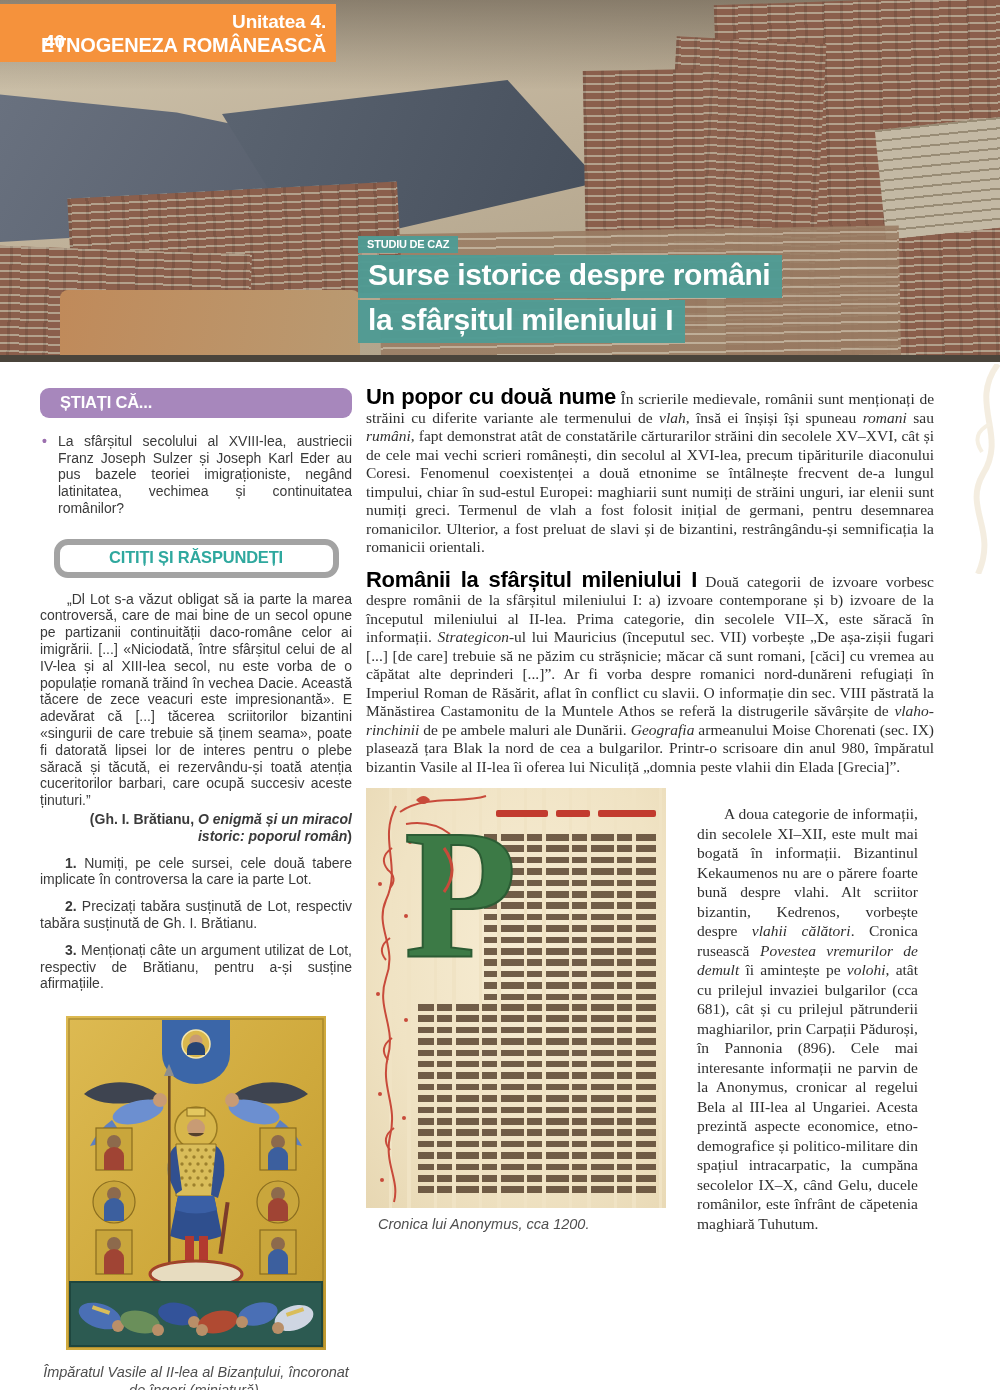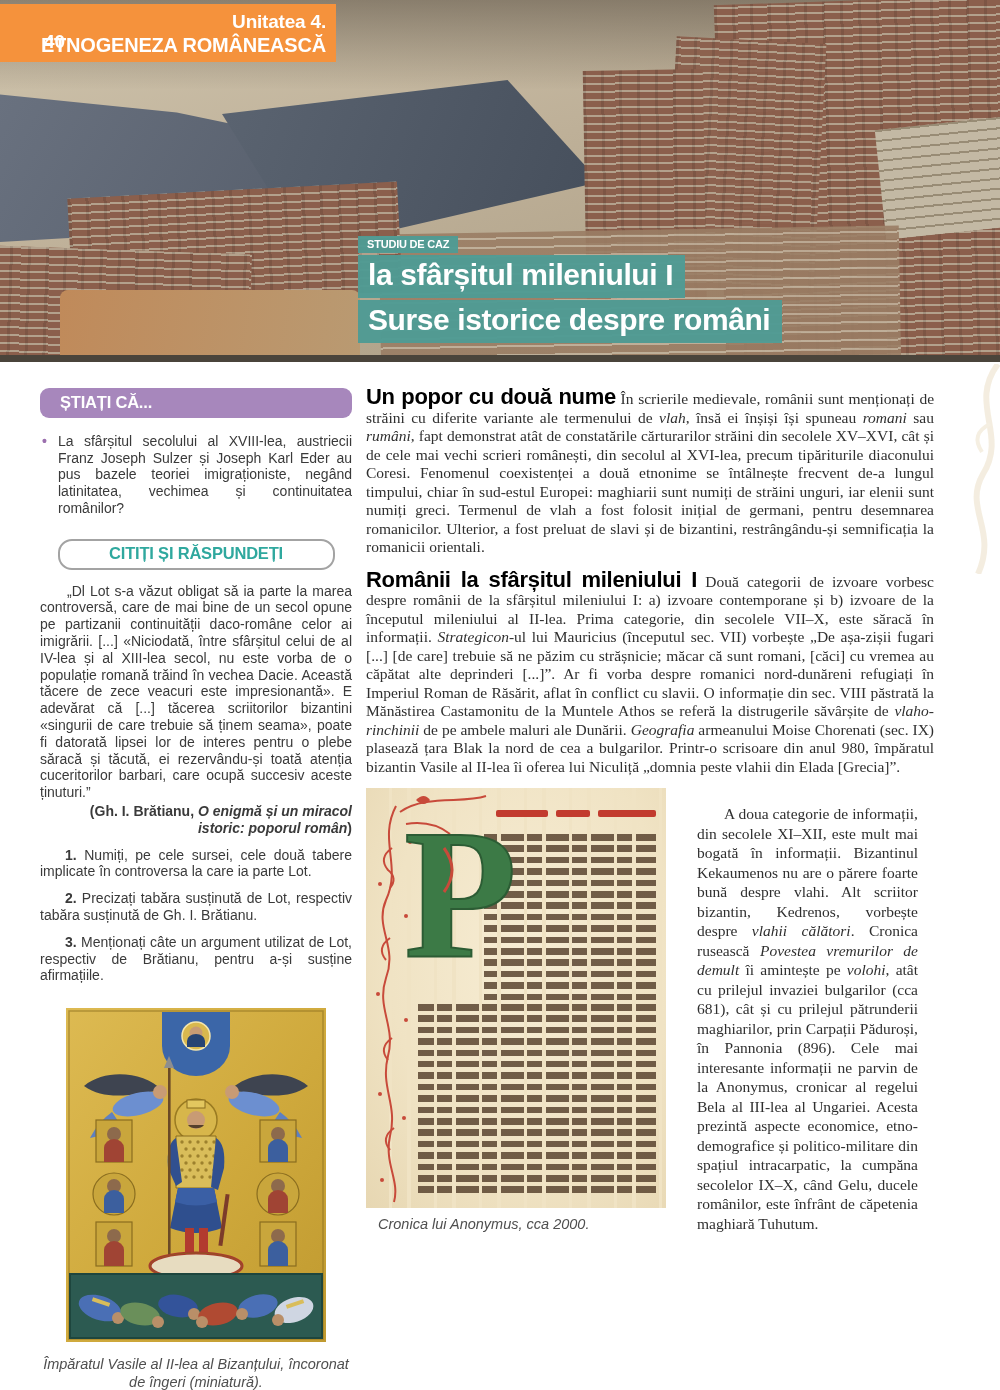--- a/index.html
+++ b/index.html
@@ -47,21 +47,21 @@
   
   .content{position:absolute;top:362px;left:0;right:0;bottom:0;padding:26px 66px 0 40px;display:flex;gap:14px;}
   .sidebar{width:312px;flex:none;font-size:14px;line-height:16.8px;text-align:justify;}
   .main-col{flex:1;min-width:0;}
 
   
   .purple-banner{background:#A787BC;color:#fff;font-weight:bold;font-size:16.5px;border-radius:9px;
                  padding:6px 0 7px 20px;text-align:left;letter-spacing:-.2px;}
   .bullet-item{position:relative;margin:15px 0 0 0;padding-left:18px;}
   .bullet-dot{position:absolute;left:2px;top:0;color:#9b6fae;font-weight:bold;}
-  .teal-box{margin:22px auto 0;width:273px;border:2px solid #a3a3a3;border-radius:14px;color:#2FA89E;
+  .teal-box{margin:22px auto 0;width:273px;border:6px solid #a3a3a3;border-radius:14px;color:#2FA89E;
             font-weight:bold;font-size:16.5px;text-align:center;padding:4px 0 6px;letter-spacing:-.2px;}
   .quote{margin:13px 0 0 0;text-indent:27px;}
   .attribution{margin:2px 0 0 0;text-align:right;font-weight:bold;}
   .q{margin:10px 0 0 0;text-indent:25px;}
   .q b{letter-spacing:0;}
 
   .mini-fig{margin:24px 0 0 0;text-align:center;}
   .mini-img{display:inline-block;width:260px;height:334px;}
   .figcap{font-style:italic;color:#4f4f4f;font-size:14.5px;line-height:18px;margin-top:9px;text-align:center;}
 
@@ -110,22 +110,22 @@
     <div class="unit-band">
       <span class="unit-pagenum">40</span>
       <div class="unit-text">
         <div class="unit-label">Unitatea 4.</div>
         <div class="unit-title">ETNOGENEZA ROMÂNEASCĂ</div>
       </div>
     </div>
 
     <div class="hero-titles">
       <span class="kicker">STUDIU DE CAZ</span>
+      <span class="hero-line">Surse istorice despre români</span>
       <span class="hero-line">la sfârșitul mileniului I</span>
-      <span class="hero-line">Surse istorice despre români</span>
     </div>
   </header>
 
   <svg class="ornament" width="70" height="210" viewBox="0 0 70 210">
     <path d="M60,0 C30,40 70,70 45,110 C25,145 60,165 40,210" fill="none" stroke="#e7d9bc" stroke-width="6"></path>
     <path d="M52,60 q-20,10 -8,28 M48,140 q-18,12 -6,28" fill="none" stroke="#ead候bf" stroke-width="4" opacity="0"></path>
     <path d="M52,60 q-20,10 -8,28" fill="none" stroke="#eadcbf" stroke-width="4"></path>
   </svg>
 
   <main class="content">
@@ -311,20 +311,20 @@
               <text x="38" y="168" font-family="Liberation Serif, serif" font-size="185" font-weight="bold" fill="#3c7a46" stroke="#2c5c34" stroke-width="2">P</text>
               <path d="M78,60 q16,22 0,44" fill="none" stroke="#c84a3a" stroke-width="3"></path>
 
               <g fill="#c23b2e">
                 <rect x="130" y="22" width="52" height="7" rx="2"></rect>
                 <rect x="190" y="22" width="34" height="7" rx="2"></rect>
                 <rect x="232" y="22" width="58" height="7" rx="2"></rect>
               </g>
             </svg>
           </div>
-          <figcaption class="ms-caption">Cronica lui Anonymus, cca 2000.</figcaption>
+          <figcaption class="ms-caption">Cronica lui Anonymus, cca 1200.</figcaption>
         </figure>
 
         <p class="narrow">A doua categorie de informații, din secolele XI–XII, este mult mai bogată în informații. Bizantinul Kekaumenos nu are o părere foarte bună despre vlahi. Alt scriitor bizantin, Kedrenos, vorbește despre <i>vlahii călători</i>. Cronica rusească <i>Povestea vremurilor de demult</i> îi amintește pe <i>volohi</i>, atât cu prilejul invaziei bulgarilor (cca 681), cât și cu prilejul pătrunderii maghiarilor, prin Carpații Păduroși, în Pannonia (896). Cele mai interesante informații ne parvin de la Anonymus, cronicar al regelui Bela al III-lea al Ungariei. Acesta prezintă aspecte economice, etno-demografice și politico-militare din spațiul intracarpatic, la cumpăna secolelor IX–X, când Gelu, ducele românilor, este înfrânt de căpetenia maghiară Tuhutum.</p>
       </div>
     </section>
   </main>
 </div>
 
 </body></html>

